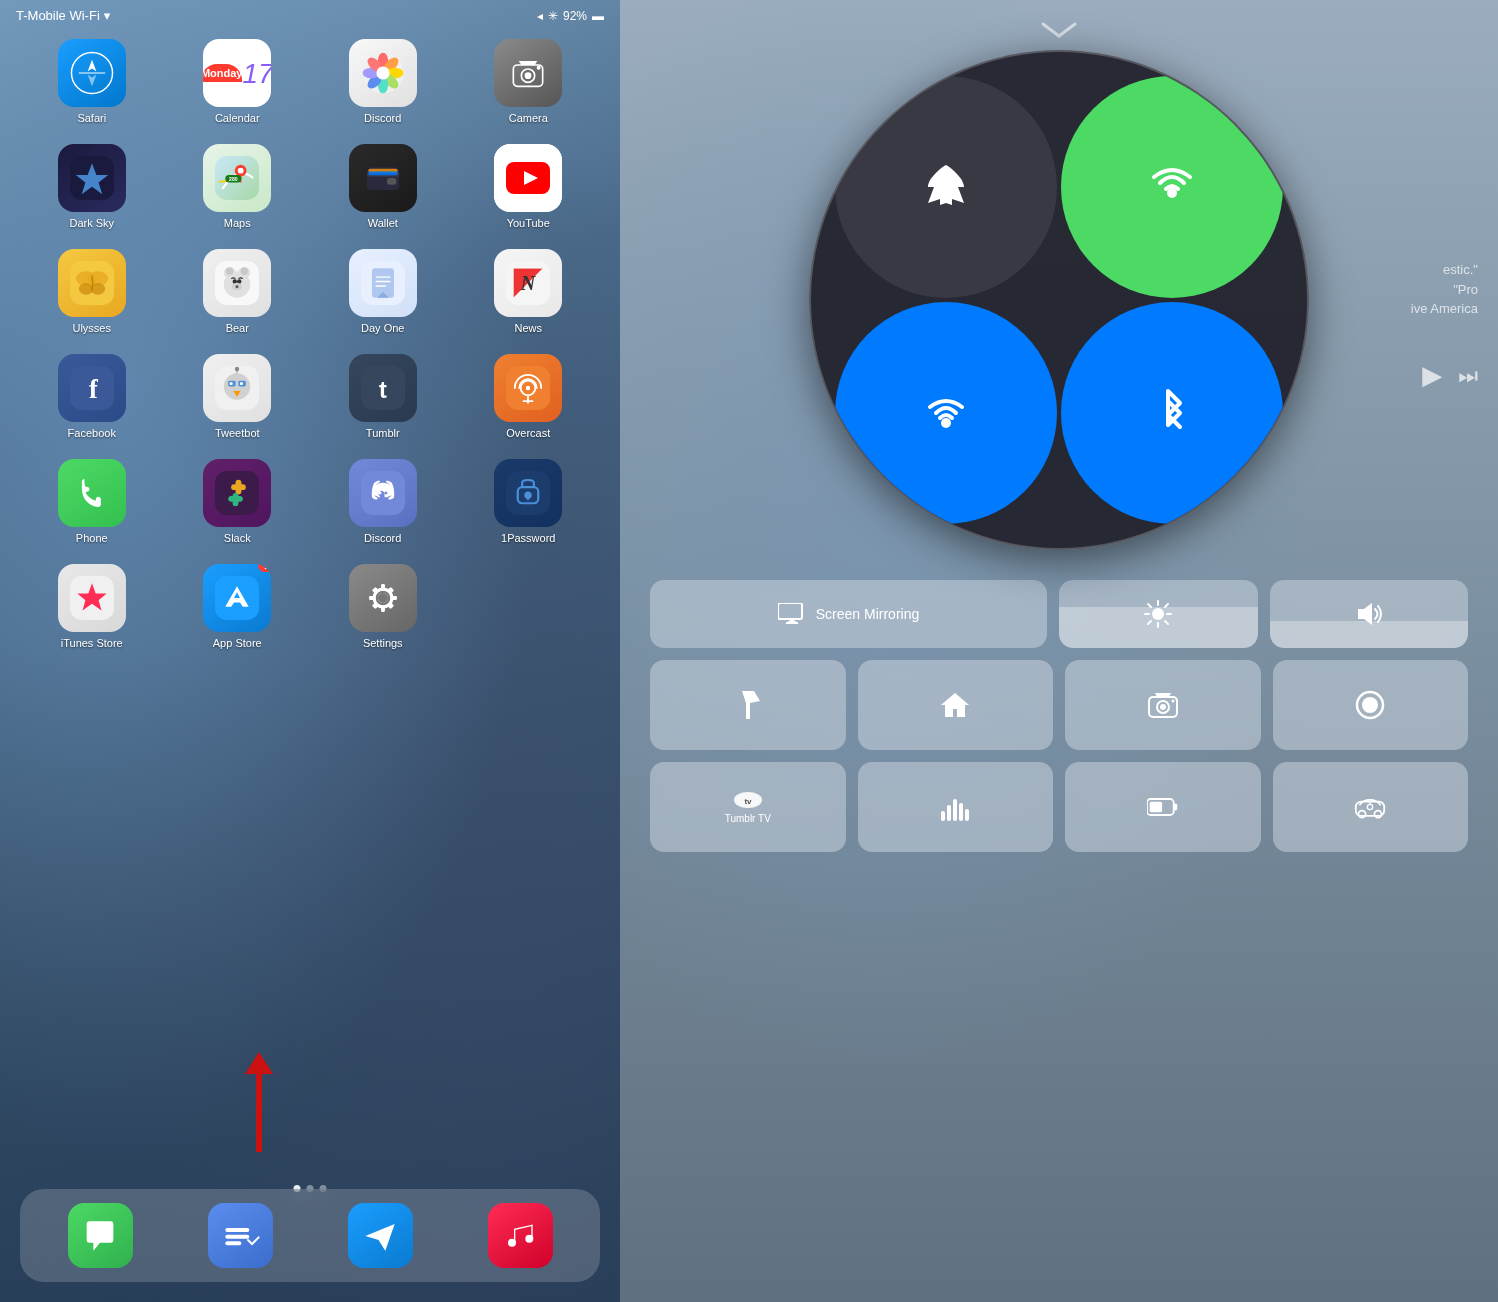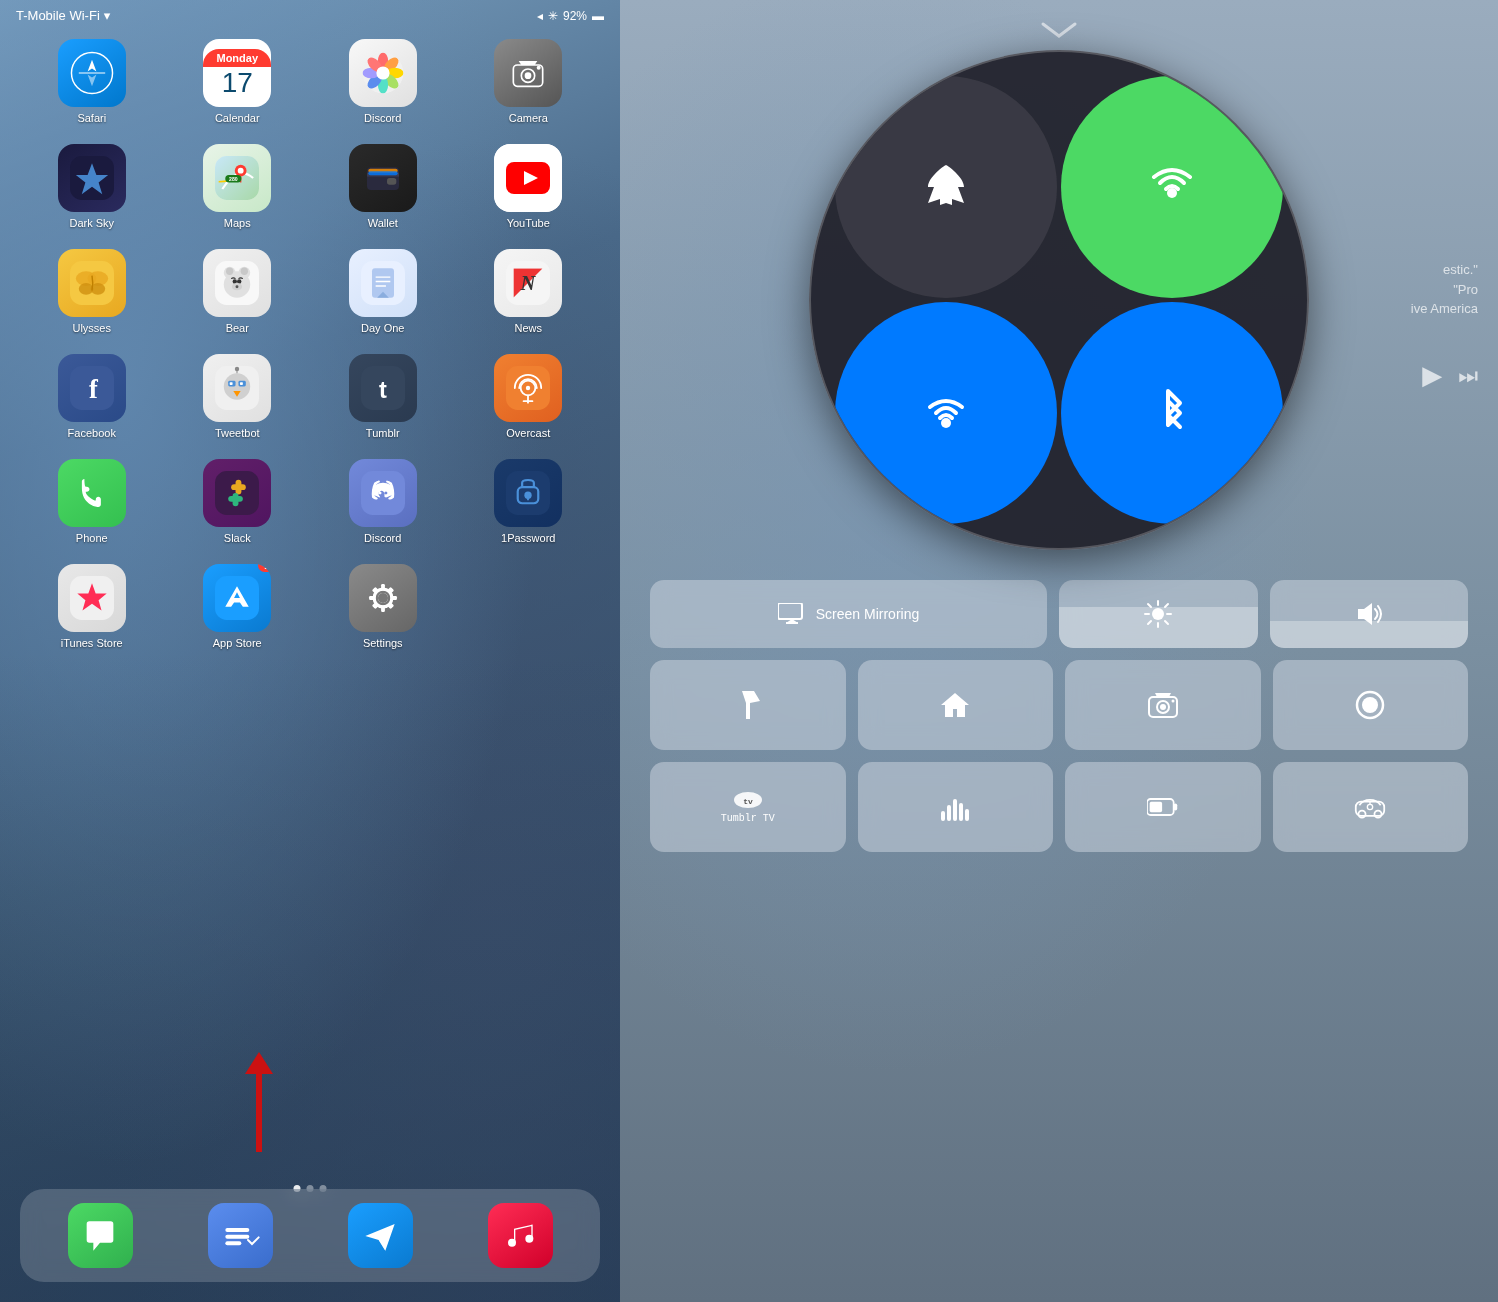--- a/index.html
+++ b/index.html
@@ -318,42 +318,43 @@
       align-items: center;
       justify-content: center;
       font-size: 32px;
       color: white;
       cursor: pointer;
     }
 
     
     .calendar-inner {
       display: flex;
-      flex-direction: column;
+      flex-direction: row;
       align-items: center;
       justify-content: center;
       width: 100%;
       height: 100%;
     }
     .cal-month {
       background: #ff3b30;
       width: 100%;
       text-align: center;
       color: white;
       font-size: 11px;
       font-weight: 600;
       padding: 3px 0;
       border-radius: 16px 16px 0 0;
     }
     .cal-day {
       font-size: 28px;
       font-weight: 300;
-      color: #0c4a6e;
+      color: #8b5cf6;
       line-height: 1;
       margin-top: 2px;
+      font-style: italic;
     }
 
     
     .youtube-inner {
       width: 100%;
       height: 100%;
       background: white;
       display: flex;
       align-items: center;
       justify-content: center;
@@ -899,21 +900,21 @@
       </div>
       <div class="cc-icon-btn">
         <svg width="32" height="32" viewBox="0 0 32 32">
           <circle cx="16" cy="16" r="13" fill="none" stroke="white" stroke-width="2.5"></circle>
           <circle cx="16" cy="16" r="8" fill="white"></circle>
         </svg>
       </div>
     </div>
 
     <div class="cc-row-icons">
-      <div class="cc-icon-btn" style="flex-direction:column; gap:4px;font-family:Liberation Mono, monospace;">
+      <div class="cc-icon-btn" style="flex-direction:column; gap:4px;">
         <svg width="30" height="18" viewBox="0 0 30 18" fill="white">
           <ellipse cx="15" cy="9" rx="14" ry="8" fill="white" opacity="0.9"></ellipse>
           <text x="15" y="13" font-size="8" fill="#555" text-anchor="middle" font-weight="bold">tv</text>
         </svg>
         <span style="font-size:10px; color:white;">Tumblr TV</span>
       </div>
       <div class="cc-icon-btn">
         <svg width="32" height="32" viewBox="0 0 32 32">
           <rect x="2" y="20" width="4" height="10" rx="2" fill="white"></rect>
           <rect x="8" y="14" width="4" height="16" rx="2" fill="white"></rect>

